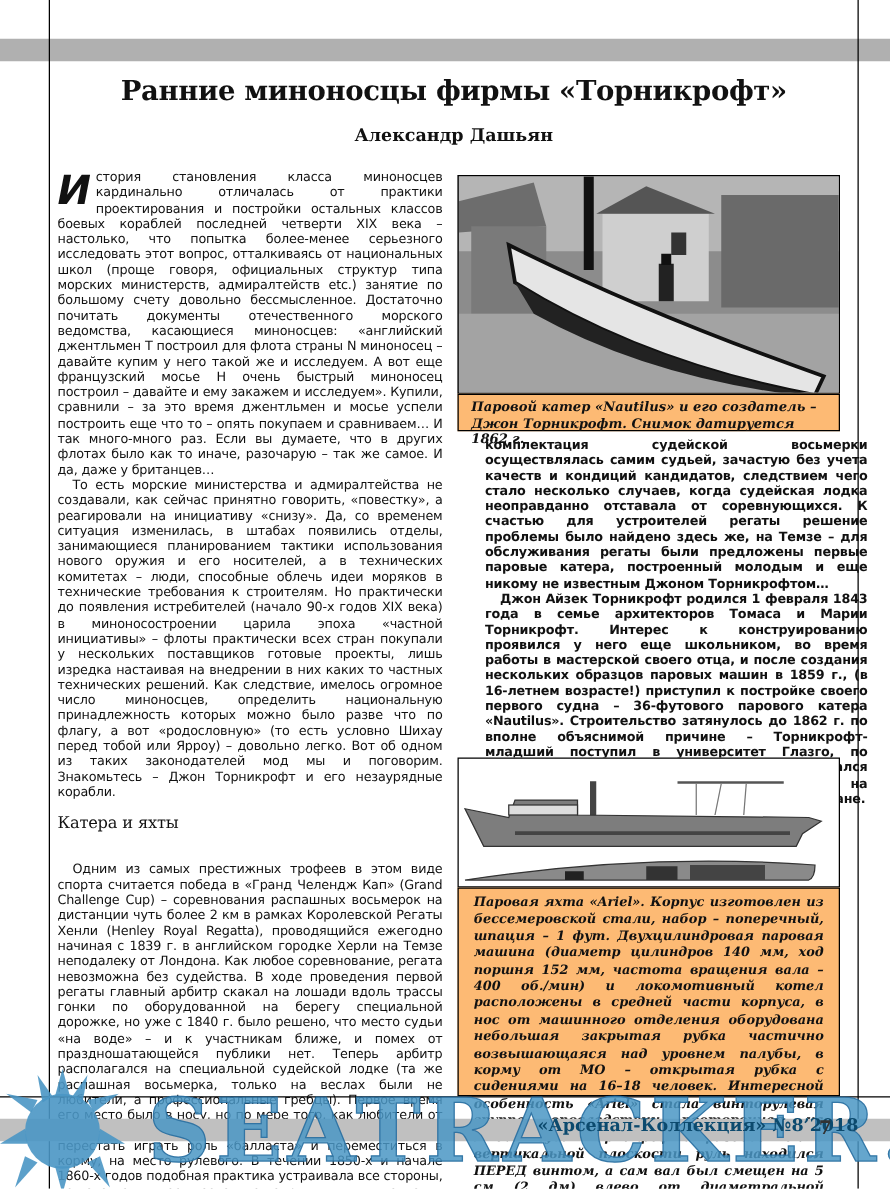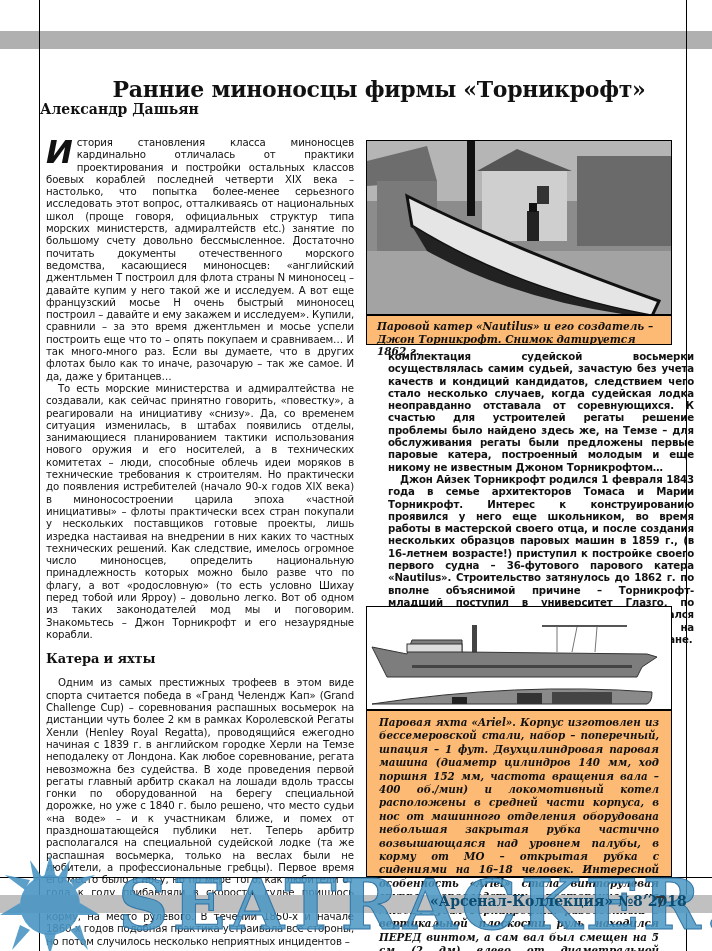--- a/index.html
+++ b/index.html
@@ -1,48 +1,48 @@
 <!DOCTYPE html>
 <html><head>
 <meta charset="utf-8">
 <style>
   html,body{margin:0;padding:0;background:#fff;}
   body{width:712px;height:951px;position:relative;overflow:hidden;font-family:"DejaVu Sans","Liberation Sans",sans-serif;color:#111;}
   .topband{position:absolute;left:0;top:31px;width:712px;height:18px;background:#b0b0b0;}
   .vline-left{position:absolute;left:39px;top:0;width:1px;height:951px;background:#000;}
   .vline-right{position:absolute;left:686px;top:0;width:1px;height:951px;background:#000;}
   .title{position:absolute;left:40px;top:60px;width:646px;text-align:center;font-family:"DejaVu Serif","Liberation Serif",serif;font-weight:bold;font-size:22px;letter-spacing:-0.3px;}
-  .author{position:absolute;left:40px;top:101px;width:646px;text-align:left;font-family:"DejaVu Serif","Liberation Serif",serif;font-weight:bold;font-size:14px;}
+  .author{position:absolute;left:40px;top:101px;width:646px;text-align:center;font-family:"DejaVu Serif","Liberation Serif",serif;font-weight:bold;font-size:14px;}
   .col{position:absolute;font-size:10.2px;line-height:12.3px;text-align:justify;letter-spacing:-0.15px;}
   .col p{margin:0;text-indent:12px;}
   .col p.noind{text-indent:0;}
   .dropcap{float:left;font-family:"DejaVu Sans","Liberation Sans",sans-serif;font-weight:bold;font-style:italic;font-size:32px;line-height:26px;margin:2px 4px 0 0;}
   .col-left{left:46px;top:137px;width:308px;}
   .col-right-a{left:388px;top:351px;width:306px;font-weight:bold;}
-  .subhead{font-family:"DejaVu Serif","Liberation Serif",serif;font-weight:bold;font-size:13px;margin:12px 0 12px 0;}
+  .subhead{font-family:"DejaVu Serif","Liberation Serif",serif;font-weight:normal;font-size:13px;margin:12px 0 25px 0;}
   .photo1{position:absolute;left:366px;top:140px;width:306px;height:175px;border:1px solid #000;box-sizing:border-box;overflow:hidden;background:#9a9a9a;}
   .caption{position:absolute;font-family:"DejaVu Serif","Liberation Serif",serif;font-style:italic;font-weight:bold;font-size:10.5px;line-height:12.5px;background:#fdba74;border:1px solid #000;box-sizing:border-box;}
   .cap1{left:366px;top:315px;width:306px;height:30px;padding:4px 10px;}
   .drawing{position:absolute;left:366px;top:606px;width:306px;height:104px;border:1px solid #000;box-sizing:border-box;background:#fff;overflow:hidden;}
   .cap2{left:366px;top:710px;width:306px;height:167px;padding:5px 12px;text-align:justify;font-size:10.3px;line-height:13.4px;}
   .bottom-rule{position:absolute;left:0;top:877px;width:712px;height:1px;background:#000;}
   .footband{position:absolute;left:0;top:895px;width:712px;height:18px;background:#c0c0c0;}
   .footer{position:absolute;left:430px;top:893px;font-family:"DejaVu Serif","Liberation Serif",serif;font-size:14px;color:#0c4a6e;font-weight:bold;}
   .pagenum{position:absolute;left:655px;top:893px;font-family:"DejaVu Serif","Liberation Serif",serif;font-size:15px;font-weight:bold;color:#333;}
   .watermark{position:absolute;left:0;top:855px;width:712px;height:96px;pointer-events:none;}
   .wm-text{position:absolute;left:118px;top:870px;font-family:"DejaVu Serif","Liberation Serif",serif;font-weight:bold;font-size:70px;letter-spacing:4px;color:rgba(74,150,196,0.85);-webkit-text-stroke:1px rgba(40,110,160,0.9);line-height:70px;white-space:nowrap;}
 </style>
 </head>
 <body>
 
 <div class="topband"></div>
 <div class="vline-left"></div>
 <div class="vline-right"></div>
 
-<h1 class="title" style="margin:16px;">Ранние миноносцы фирмы «Торникрофт»</h1>
+<h1 class="title" style="margin:0;">Ранние миноносцы фирмы «Торникрофт»</h1>
 <div class="author">Александр Дашьян</div>
 
 <div class="col col-left">
   <p class="noind"><span class="dropcap">И</span><span>стория становления класса миноносцев кардинально отличалась от практики проектирования и постройки остальных классов боевых кораблей последней четверти XIX века – настолько, что попытка более-менее серьезного исследовать этот вопрос, отталкиваясь от национальных школ (проще говоря, официальных структур типа морских министерств, адмиралтейств etc.) занятие по большому счету довольно бессмысленное. Достаточно почитать документы отечественного морского ведомства, касающиеся миноносцев: «английский джентльмен Т построил для флота страны N миноносец – давайте купим у него такой же и исследуем. А вот еще французский мосье Н очень быстрый миноносец построил – давайте и ему закажем и исследуем». Купили, сравнили – за это время джентльмен и мосье успели построить еще что то – опять покупаем и сравниваем… И так много-много раз. Если вы думаете, что в других флотах было как то иначе, разочарую – так же самое. И да, даже у британцев…</span></p>
   <p>То есть морские министерства и адмиралтейства не создавали, как сейчас принятно говорить, «повестку», а реагировали на инициативу «снизу». Да, со временем ситуация изменилась, в штабах появились отделы, занимающиеся планированием тактики использования нового оружия и его носителей, а в технических комитетах – люди, способные облечь идеи моряков в технические требования к строителям. Но практически до появления истребителей (начало 90-х годов XIX века) в миноносостроении царила эпоха «частной инициативы» – флоты практически всех стран покупали у нескольких поставщиков готовые проекты, лишь изредка настаивая на внедрении в них каких то частных технических решений. Как следствие, имелось огромное число миноносцев, определить национальную принадлежность которых можно было разве что по флагу, а вот «родословную» (то есть условно Шихау перед тобой или Ярроу) – довольно легко. Вот об одном из таких законодателей мод мы и поговорим. Знакомьтесь – Джон Торникрофт и его незаурядные корабли.</p>
   <div class="subhead">Катера и яхты</div>
   <p>Одним из самых престижных трофеев в этом виде спорта считается победа в «Гранд Челендж Кап» (Grand Challenge Cup) – соревнования распашных восьмерок на дистанции чуть более 2 км в рамках Королевской Регаты Хенли (Henley Royal Regatta), проводящийся ежегодно начиная с 1839 г. в английском городке Херли на Темзе неподалеку от Лондона. Как любое соревнование, регата невозможна без судейства. В ходе проведения первой регаты главный арбитр скакал на лошади вдоль трассы гонки по оборудованной на берегу специальной дорожке, но уже с 1840 г. было решено, что место судьи «на воде» – и к участникам ближе, и помех от праздношатающейся публики нет. Теперь арбитр располагался на специальной судейской лодке (та же распашная восьмерка, только на веслах были не любители, а профессиональные гребцы). Первое время его место было в носу, но по мере того, как любители от года к году прибавляли в скорости, судье пришлось перестать играть роль «балласта» и переместиться в корму, на место рулевого. В течении 1850-х и начале 1860-х годов подобная практика устраивала все стороны, но потом случилось несколько неприятных инцидентов –</p>
 </div>
 
 <div class="photo1" title="Steam launch Nautilus on slipway with man in top hat">

